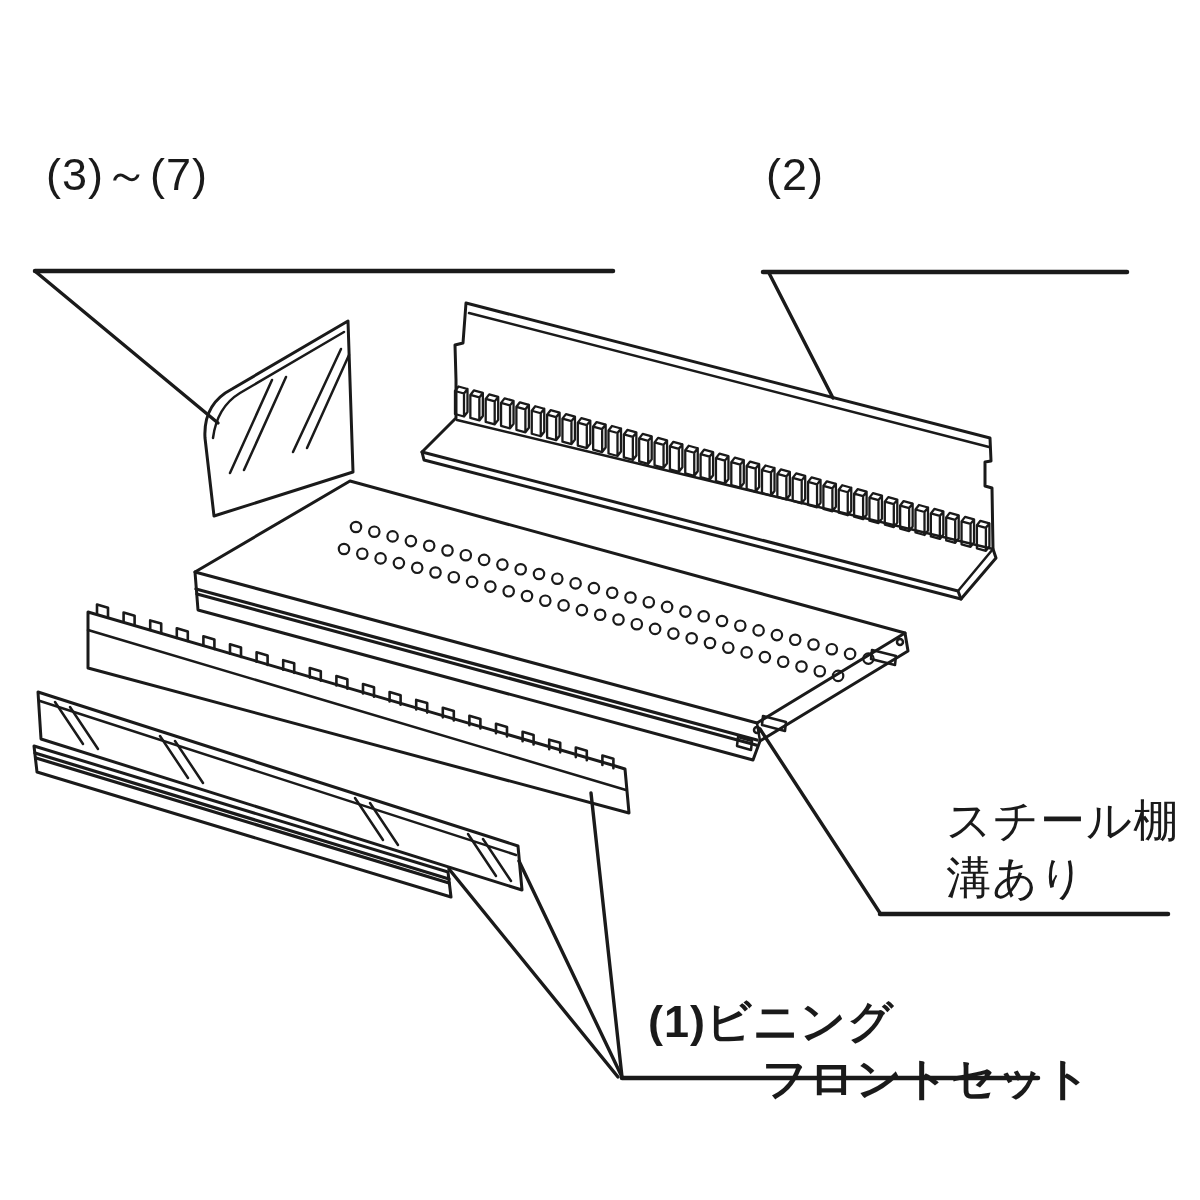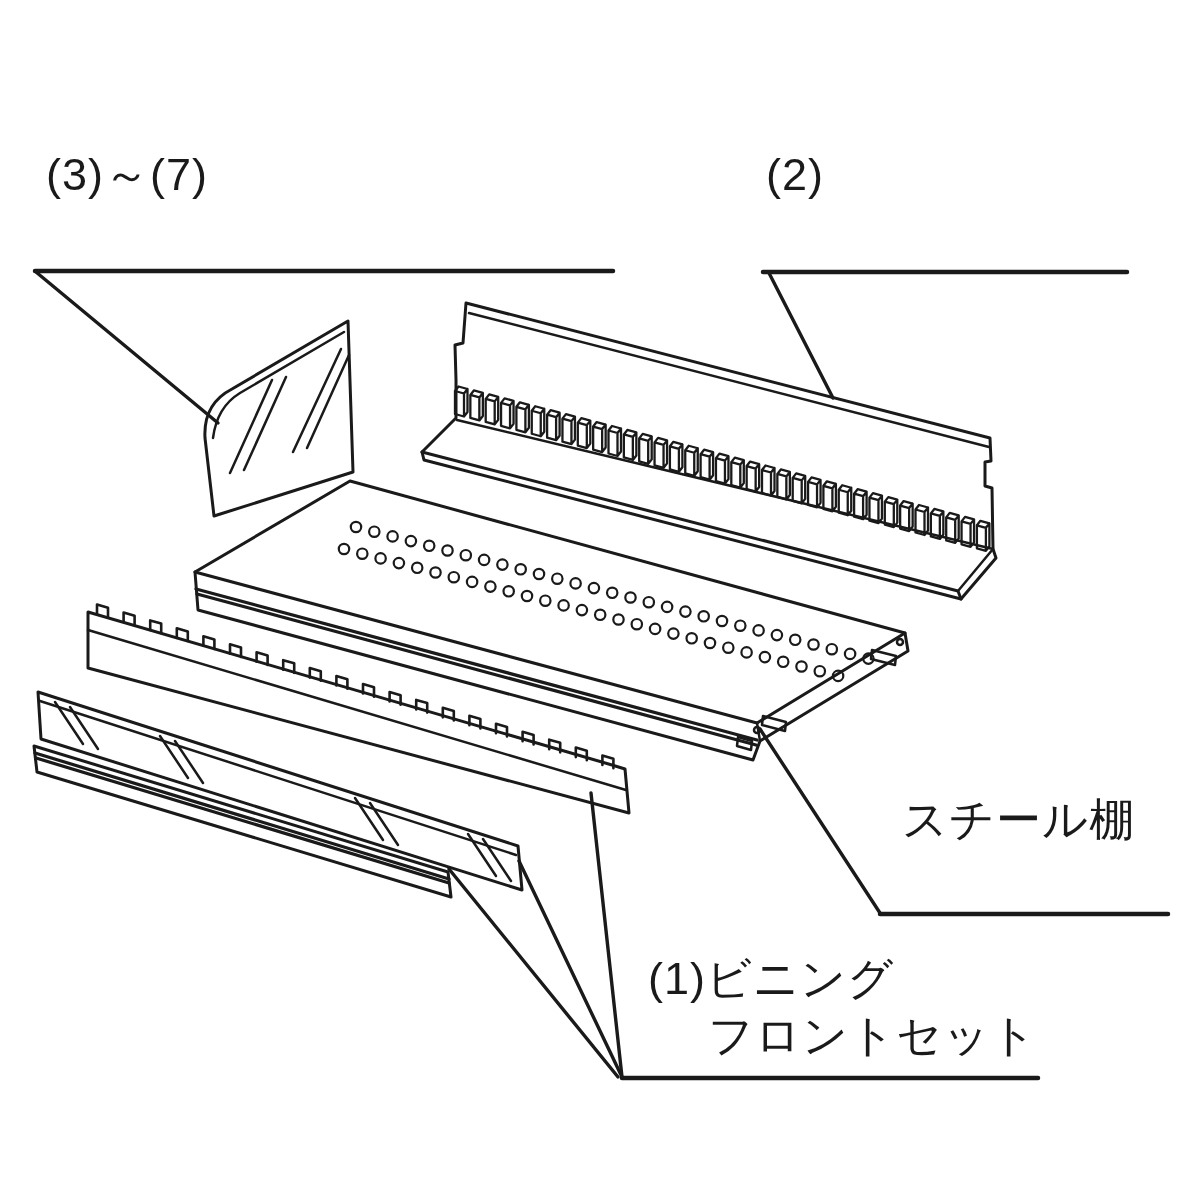--- a/index.html
+++ b/index.html
@@ -27,21 +27,21 @@
   .hole { fill:#ffffff; stroke-width:2.2; }
   .rtooth{ stroke-width:2.6; }
   .label {
     position:absolute;
     color:var(--line-color);
     font-size:45px;
     line-height:57px;
     letter-spacing:1px;
     white-space:nowrap;
   }
-  .label .l2-indent { margin-left:60px; }
+  .label .l2-indent { margin-left:114px; }
 </style>
 </head>
 <body>
 
 <div id="stage">
 
   <svg id="art" width="1200" height="1200" viewBox="0 0 1200 1200">
 
     <g>
       <path class="w3" d="M 348 321 L 353 472 L 214 516 L 205 438 Q 203 404 232 389 Z"></path>
@@ -236,22 +236,23 @@
   </svg>
 
   <div class="label" style="left:46px; top:146px;">
     <div>(3)～(7)</div>
   </div>
 
   <div class="label" style="left:766px; top:146px;">
     <div>(2)</div>
   </div>
 
-  <div class="label" style="left:902px; top:792px;font-family:Liberation Serif, serif;">
+  <div class="label" style="left:946px; top:792px;">
     <div>スチール棚</div>
-  </div>
-
-  <div class="label" style="left:648px; top:950px;">
+    <div>溝あり</div>
+  </div>
+
+  <div class="label" style="left:648px; top:993px;font-weight:bold;">
     <div>(1)ビニング</div>
     <div class="l2-indent">フロントセット</div>
   </div>
 
 </div>
 
 </body></html>

